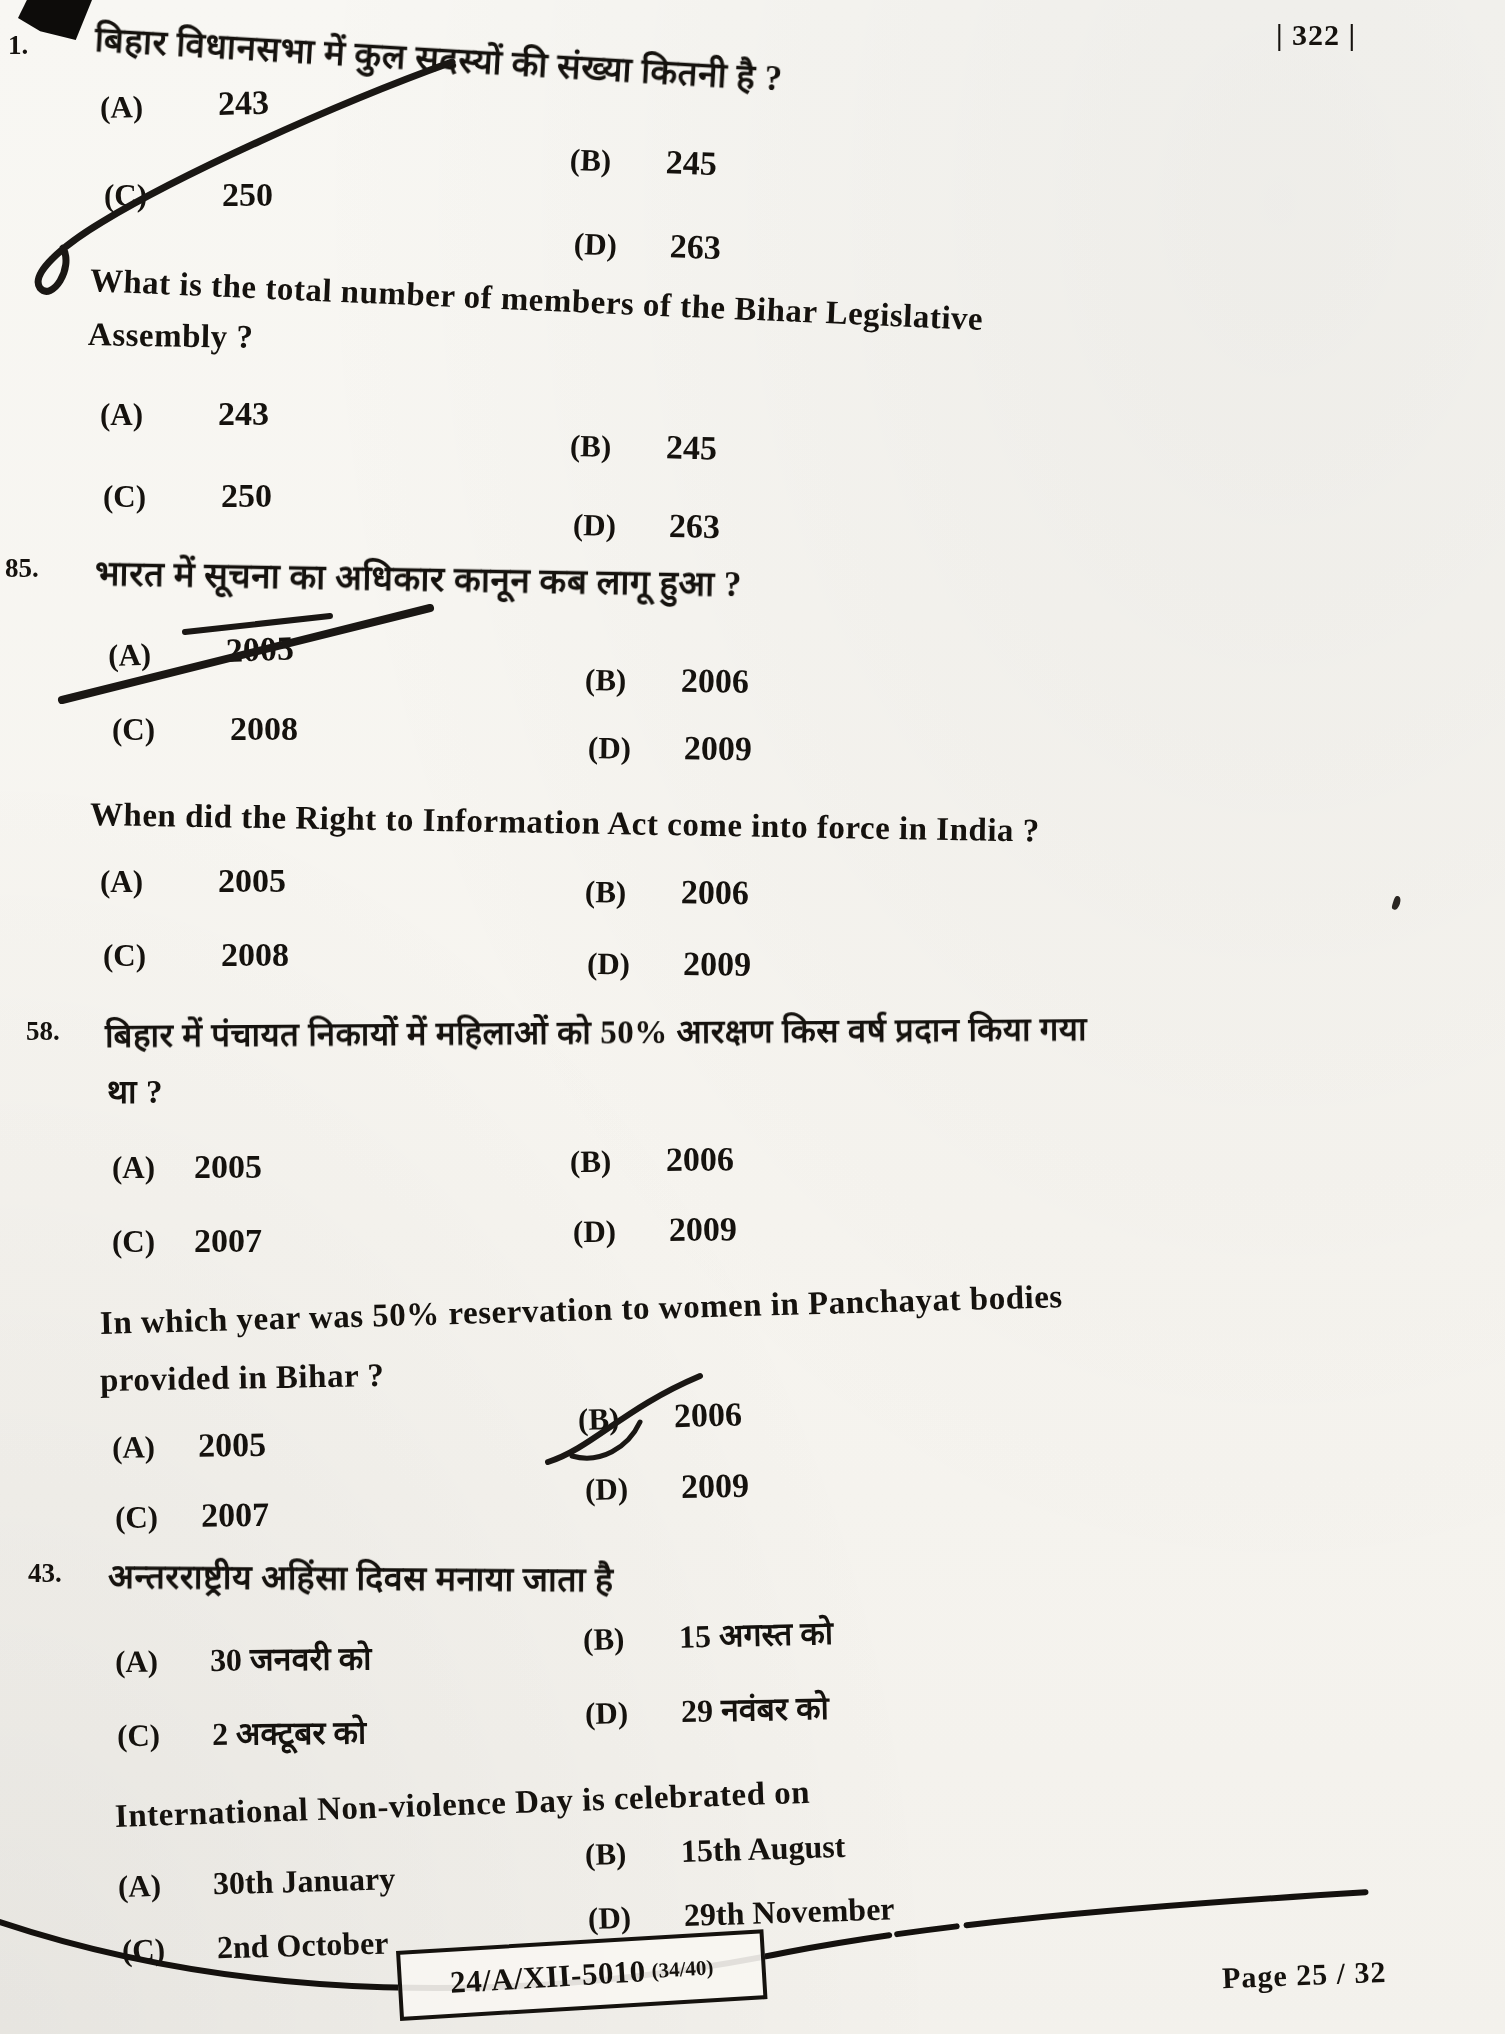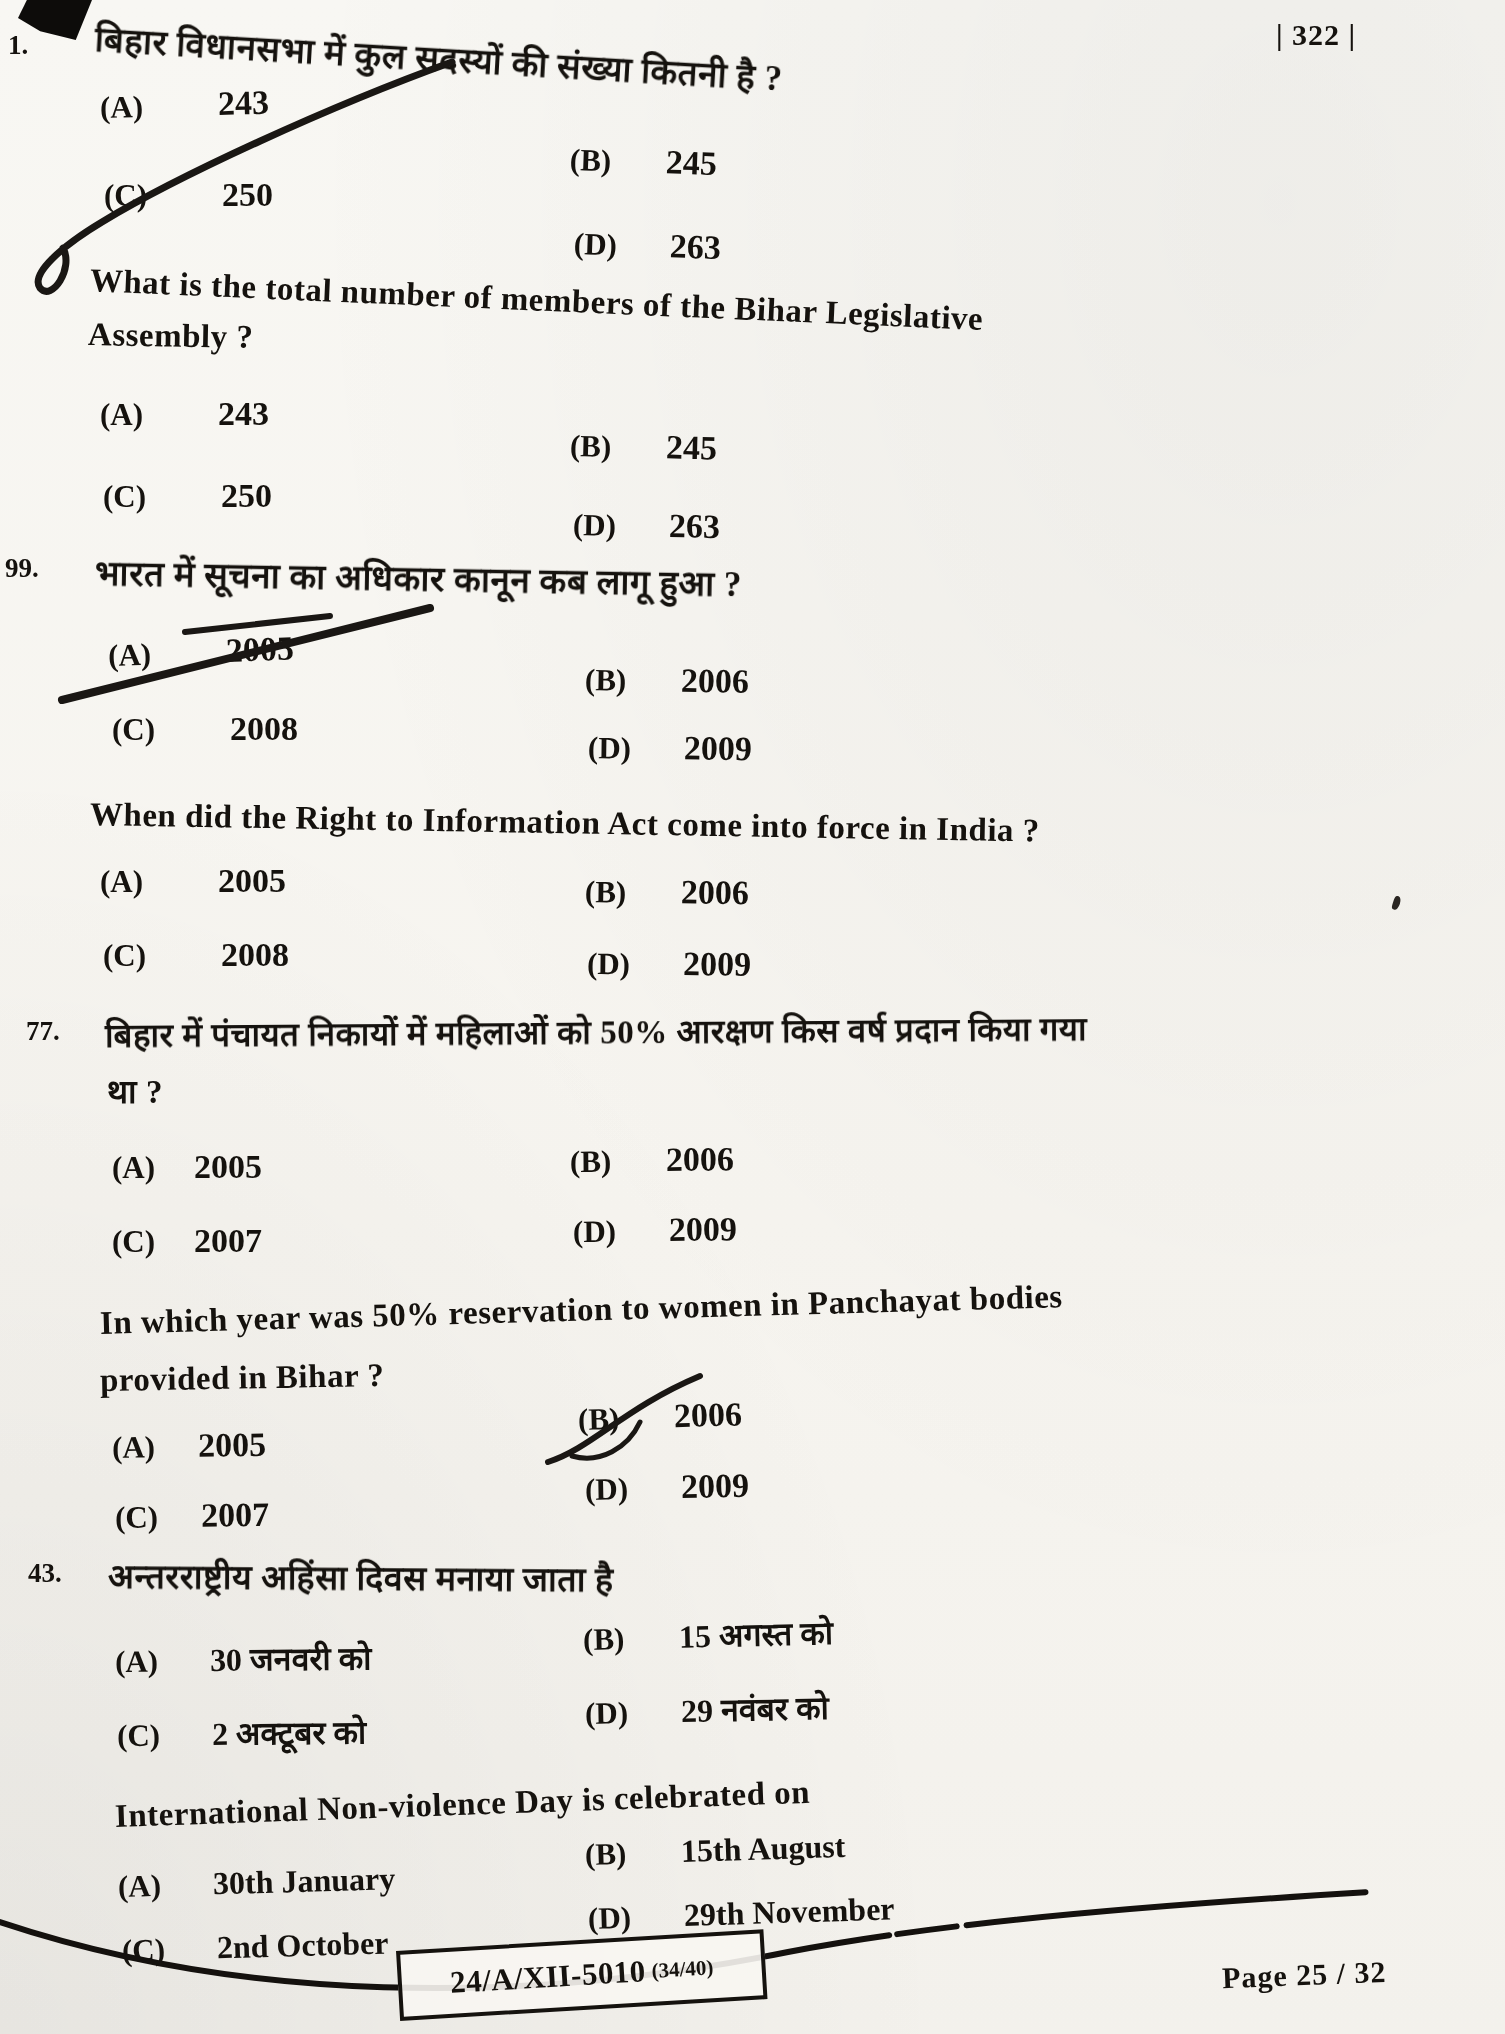--- a/index.html
+++ b/index.html
@@ -82,21 +82,21 @@
   </div>
   <div class="abs opt" style="left:103px;top:477px;">
     <span class="olabel">(C)</span>
     <span>250</span>
   </div>
   <div class="abs opt" style="left:573px;top:505px;transform:rotate(1.2deg);">
     <span class="olabel narrow">(D)</span>
     <span>263</span>
   </div>
 
-  <div class="abs num" style="left:5px;top:553px;">99.</div>
+  <div class="abs num" style="left:5px;top:553px;">85.</div>
 
   <div class="abs qtext smear" style="left:95px;top:548px;font-size:35px;transform:rotate(1deg);">भारत में सूचना का अधिकार कानून कब लागू हुआ ?</div>
 
   <div class="abs opt" style="left:108px;top:636px;transform:rotate(-2deg);">
     <span class="olabel">(A)</span>
     <span>2005</span>
   </div>
   <div class="abs opt" style="left:585px;top:660px;transform:rotate(1deg);">
     <span class="olabel narrow">(B)</span>
     <span>2006</span>
@@ -123,21 +123,21 @@
   <div class="abs opt" style="left:103px;top:936px;">
     <span class="olabel">(C)</span>
     <span>2008</span>
   </div>
   <div class="abs opt" style="left:587px;top:944px;transform:rotate(.6deg);">
     <span class="olabel narrow">(D)</span>
     <span>2009</span>
   </div>
   <div class="speck" style="left:1393px;top:896px;"></div>
 
-  <div class="abs num" style="left:26px;top:1016px;">77.</div>
+  <div class="abs num" style="left:26px;top:1016px;">58.</div>
 
   <div class="abs qtext smear" style="left:105px;top:1012px;transform:rotate(-.4deg);">बिहार में पंचायत निकायों में महिलाओं को 50% आरक्षण किस वर्ष प्रदान किया गया</div>
   <div class="abs qtext smear" style="left:107px;top:1068px;">था ?</div>
 
   <div class="abs opt" style="left:112px;top:1148px;">
     <span class="olabel" style="width:82px;">(A)</span>
     <span>2005</span>
   </div>
   <div class="abs opt" style="left:570px;top:1142px;transform:rotate(-.6deg);">
     <span class="olabel narrow">(B)</span>

